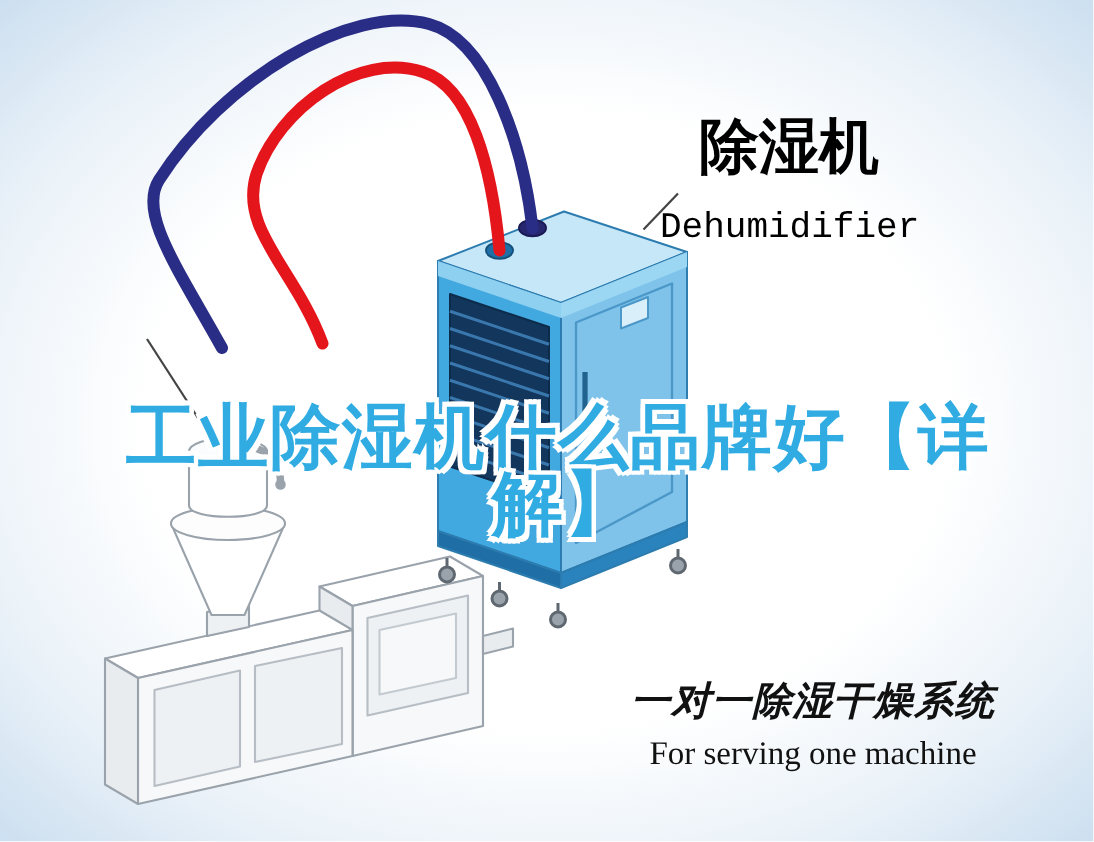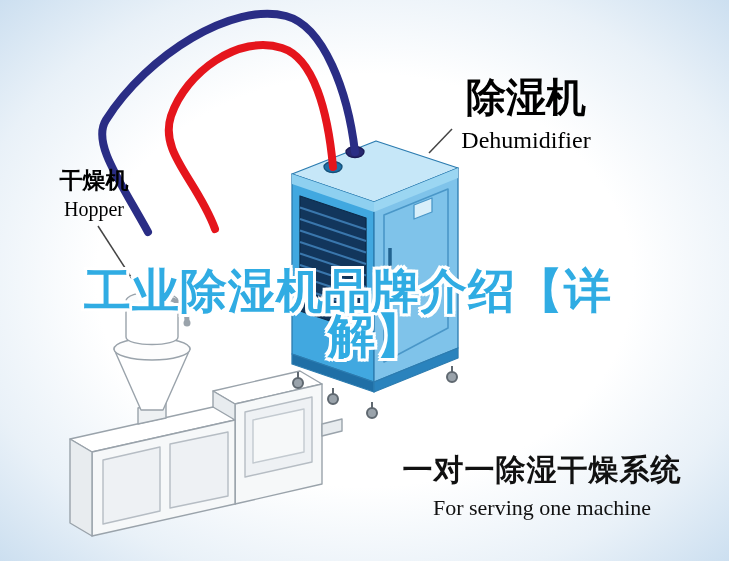--- a/index.html
+++ b/index.html
@@ -26,32 +26,32 @@
       -3px 0 0 #fff, 3px 0 0 #fff,
       -3px 3px 0 #fff, 0 3px 0 #fff, 3px 3px 0 #fff,
       -2px -2px 0 #fff, 2px -2px 0 #fff, -2px 2px 0 #fff, 2px 2px 0 #fff;
   }
   .title-1{left:74px;top:214px;}
   .title-2{left:84px;top:260px;}
   .title-3{left:328px;top:305px;}
 
   .label{position:absolute;text-align:center;color:#000;z-index:3;}
   .label .zh{font-weight:700;}
-  .label .en{font-family:Liberation Serif, serif;margin-top:2px;text-align:center;}
+  .label .en{font-family:Liberation Mono, monospace;margin-top:14px;text-align:center;}
 
   .dehum-label{left:440px;top:70px;width:172px;}
   .dehum-label .zh{font-size:40px;}
   .dehum-label .en{font-size:24px;}
 
   .hopper-label{left:48px;top:165px;width:92px;}
   .hopper-label .zh{font-size:23px;}
   .hopper-label .en{font-size:20px;}
 
   .caption{position:absolute;left:396px;top:450px;width:292px;text-align:center;color:#111;z-index:3;}
-  .caption .zh{font-size:30px;font-weight:700;letter-spacing:1px;}
+  .caption .zh{font-size:26px;font-weight:700;letter-spacing:1px;font-style:italic;}
   .caption .en{font-size:22px;font-family:"Liberation Serif", serif;margin-top:4px;text-align:center;}
 </style>
 </head>
 <body>
 
 <div class="canvas">
 
   <svg class="scene" width="729" height="561" viewBox="0 0 729 561" xmlns="http://www.w3.org/2000/svg">
 
     <g stroke="#9aa3ab" stroke-width="1.4" stroke-linejoin="round" fill="#ffffff">
@@ -122,31 +122,27 @@
       <ellipse cx="355" cy="152" rx="9" ry="5.5" fill="#27276f" stroke="#1a1a55"></ellipse>
     </g>
 
     <path d="M355,152 C348,92 324,26 286,16 C233,2 148,54 106,120 C92,142 118,178 148,232" fill="none" stroke="#2a2d85" stroke-width="8" stroke-linecap="round"></path>
     <path d="M333,167 C328,112 314,58 282,48 C239,34 186,72 171,116 C159,153 197,180 215,229" fill="none" stroke="#e5151c" stroke-width="8" stroke-linecap="round"></path>
 
     <path d="M452,129 L429,153" stroke="#444" stroke-width="1.5" fill="none"></path>
     <path d="M98,226 L138,288" stroke="#444" stroke-width="1.5" fill="none"></path>
   </svg>
 
-  <div class="title-line title-2">工业除湿机品牌介绍【详</div>
+  <div class="title-line title-2">工业除湿机什么品牌好【详</div>
   <div class="title-line title-3">解】</div>
 
   <div class="label dehum-label">
     <div class="zh">除湿机</div>
     <div class="en">Dehumidifier</div>
   </div>
 
-  <div class="label hopper-label">
-    <div class="zh">干燥机</div>
-    <div class="en">Hopper</div>
-  </div>
 
   <div class="caption">
     <div class="zh">一对一除湿干燥系统</div>
     <div class="en">For serving one machine</div>
   </div>
 
 </div>
 
 </body></html>

